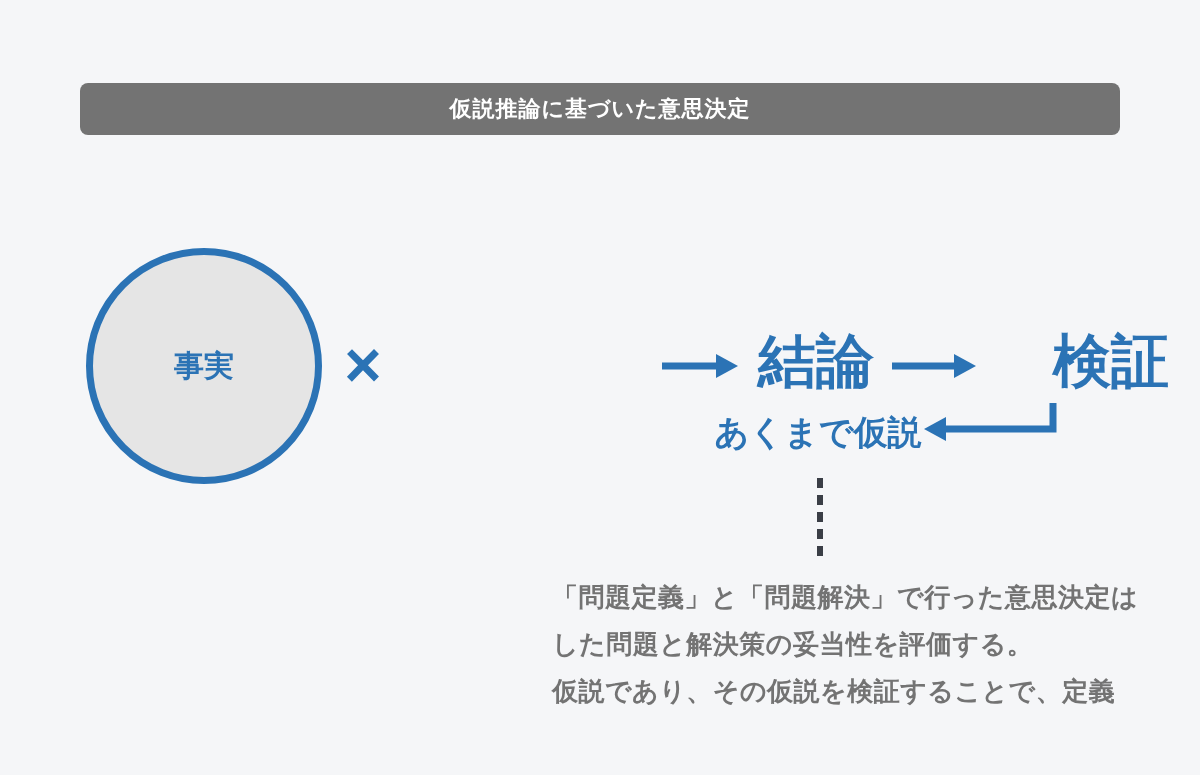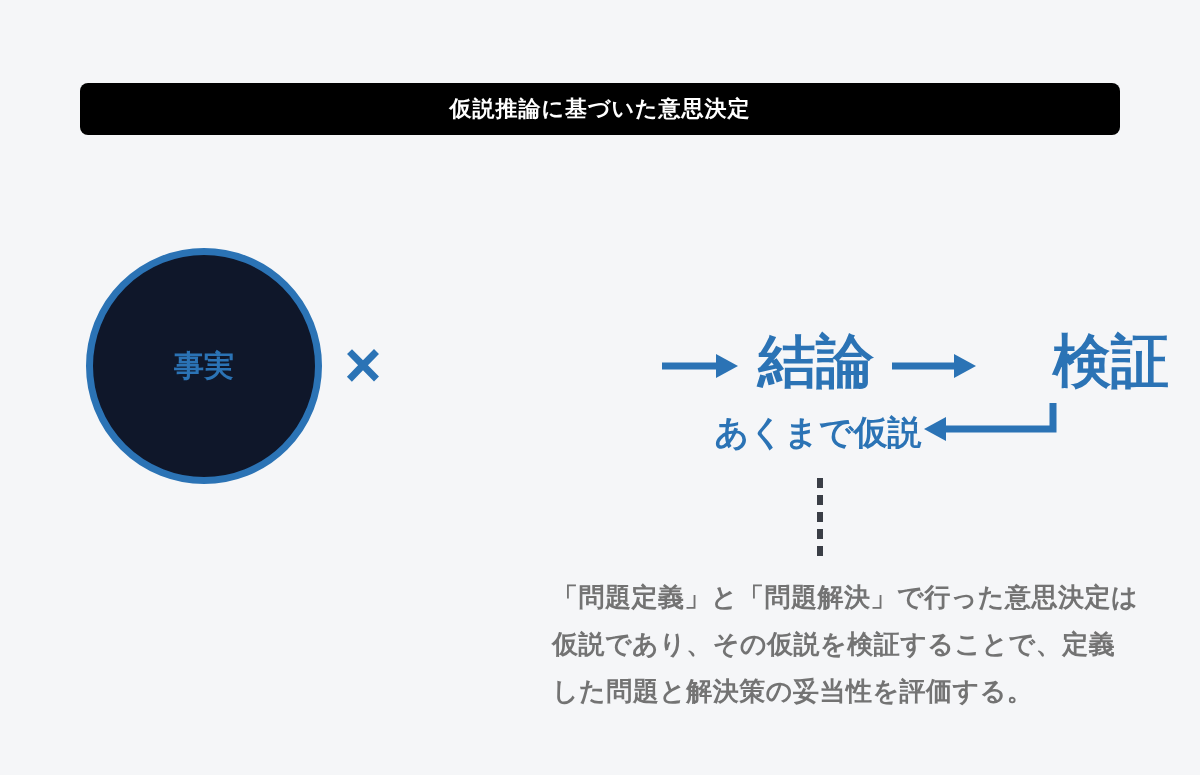--- a/index.html
+++ b/index.html
@@ -14,38 +14,38 @@
     background: #f5f6f8;
     overflow: hidden;
     font-family: "Liberation Sans", "DejaVu Sans", sans-serif;
   }
   .header-bar {
     position: absolute;
     left: 80px;
     top: 83px;
     width: 1040px;
     height: 52px;
-    background: #000000;
+    background: #737373;
     border-radius: 8px;
     display: flex;
     align-items: center;
     justify-content: center;
   }
   .header-title {
     color: #ffffff;
     font-size: 22px;
     font-weight: bold;
     letter-spacing: 1px;
   }
   .circle {
     position: absolute;
     width: 236px;
     height: 236px;
     box-sizing: border-box;
-    background: #0f172a;
+    background: #e5e5e5;
     border: 7px solid #2b73b5;
     border-radius: 50%;
     display: flex;
     flex-direction: column;
     align-items: center;
     justify-content: center;
     color: #2b73b5;
     font-weight: bold;
     font-size: 30px;
     line-height: 1.45;
@@ -148,17 +148,17 @@
     <g>
       <path d="M 1053 403 L 1053 429 L 944 429" fill="none" stroke="#2b73b5" stroke-width="7"></path>
       <polygon points="946,417 946,441 924,429" fill="#2b73b5"></polygon>
     </g>
 
     <line x1="820" y1="478" x2="820" y2="557" stroke="#3a3e46" stroke-width="6" stroke-dasharray="10 7"></line>
   </svg>
 
   <div class="caption">
     <div class="cap-line">「問題定義」と「問題解決」で行った意思決定は</div>
+    <div class="cap-line">した問題と解決策の妥当性を評価する。</div>
     <div class="cap-line">仮説であり、その仮説を検証することで、定義</div>
-    <div class="cap-line">した問題と解決策の妥当性を評価する。</div>
   </div>
 
 </div>
 
 </body></html>

